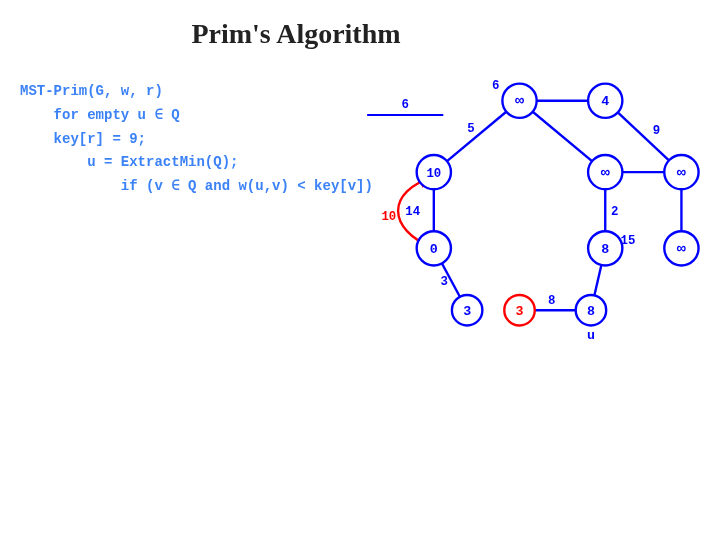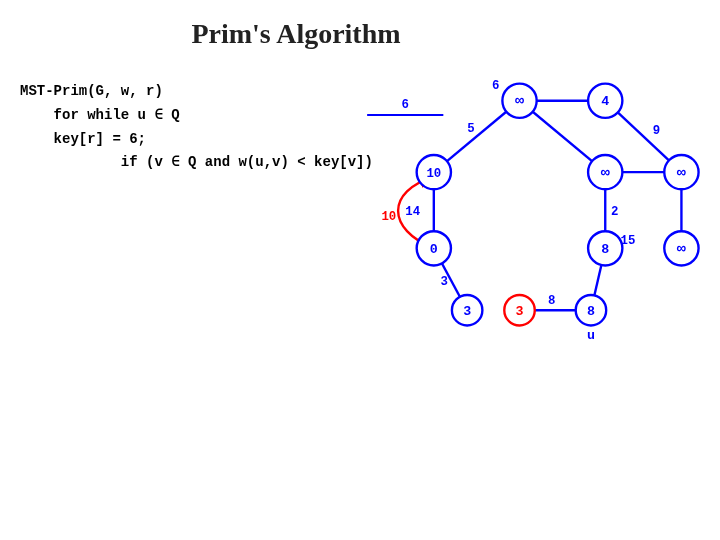--- a/index.html
+++ b/index.html
@@ -22,21 +22,21 @@
       font-size: 28px;
       font-weight: bold;
       padding-top: 18px;
       color: #222;
     }
     .code-block {
       position: absolute;
       left: 20px;
       top: 80px;
       font-size: 14px;
-      color: #000000;
+      color: #3b82f6;
       line-height: 1.7;
       font-weight: bold;
     }
     .code-block .line { display: block; white-space: pre; }
     .graph-area {
       position: absolute;
       left: 310px;
       top: 65px;
       width: 400px;
       height: 300px;
@@ -48,22 +48,23 @@
     }
   </style>
 </head>
 <body>
 
 <div class="page">
   <div class="title">Prim's Algorithm</div>
 
   <div class="code-block">
     <span class="line">MST-Prim(G, w, r)</span>
-    <span class="line">    for while u ∈ Q</span>
-    <span class="line">    key[r] = 6;</span>
+    <span class="line">    for empty u ∈ Q</span>
+    <span class="line">    key[r] = 9;</span>
+    <span class="line">        u = ExtractMin(Q);</span>
     <span class="line">            if (v ∈ Q and w(u,v) &lt; key[v])</span>
   </div>
 
   <div class="graph-area">
     <svg class="graph" viewBox="0 0 420 310" overflow="visible">
 
       <line x1="60" y1="50" x2="140" y2="50" stroke="blue" stroke-width="2"></line>
       <text x="100" y="43" fill="blue" font-size="13" font-family="Courier New" font-weight="bold" text-anchor="middle">6</text>
 
       <line x1="220" y1="35" x2="310" y2="35" stroke="blue" stroke-width="2.5"></line>

